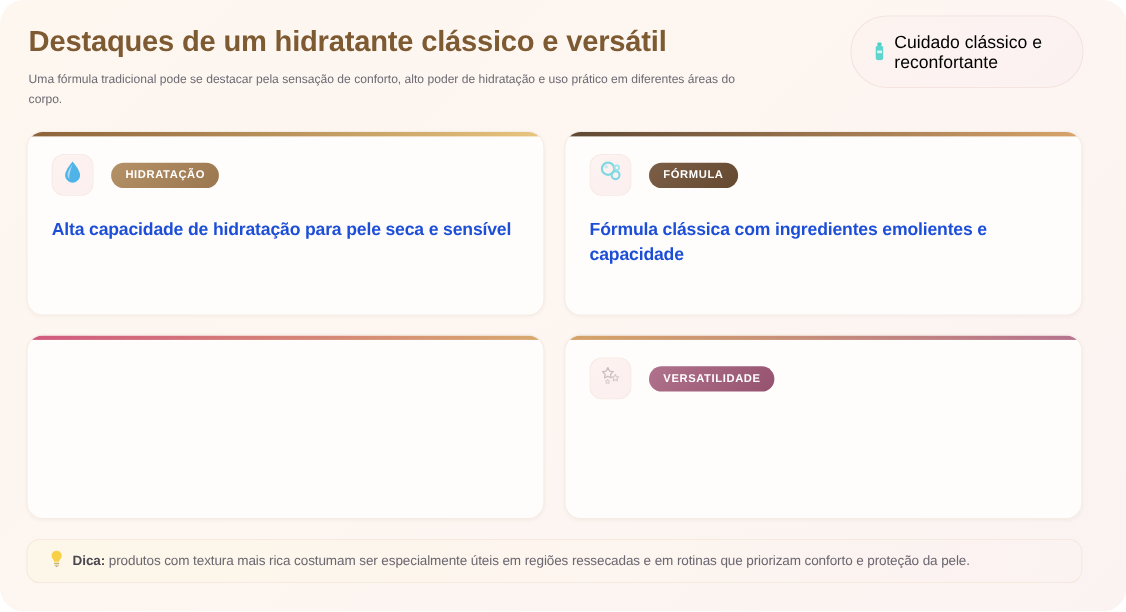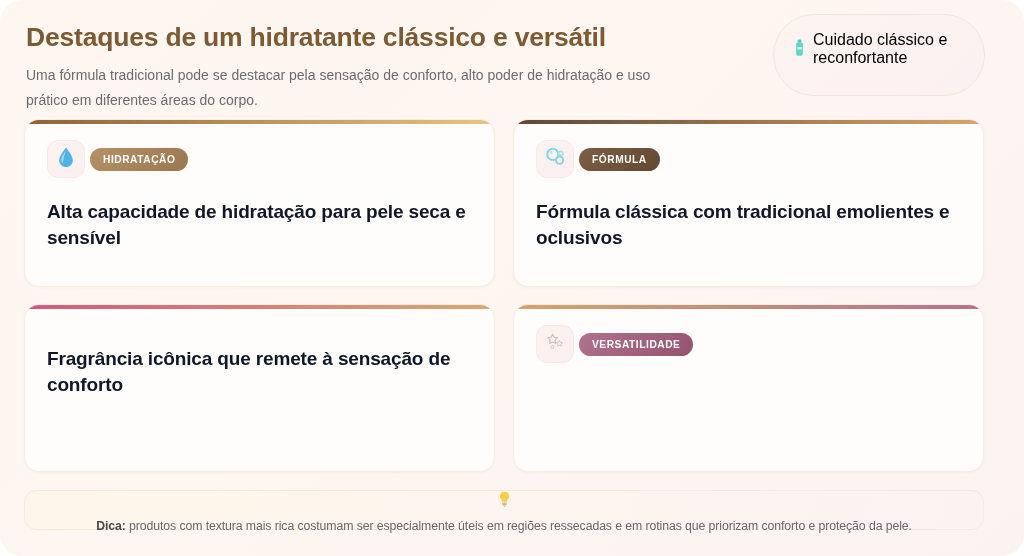--- a/index.html
+++ b/index.html
@@ -33,32 +33,32 @@
     font-weight: bold;
     color: #7d5a32;
     letter-spacing: -0.2px;
     line-height: 1.15;
     padding-left: 2px;
   }
 
   #page-subtitle {
     margin-top: 11px;
     padding-left: 2px;
-    font-size: 14px;
+    font-size: 11px;
     line-height: 1.72;
     color: #6d6a73;
     max-width: 668px;
   }
 
   #header-badge {
     position: absolute;
     top: -8px;
     right: -1px;
     width: 212px;
-    height: 82px;
+    height: 66px;
     border-radius: 41px;
     background: linear-gradient(135deg, #fdf4f0 0%, #fbf1f2 100%);
     border: 1px solid #f4e4df;
   }
 
   #header-badge-inner {
     display: flex;
     align-items: center;
     gap: 7px;
     padding: 16px 0 0 19px;
@@ -85,21 +85,21 @@
 
   .card-topbar {
     position: absolute;
     top: 0; left: 0; right: 0;
     height: 4px;
   }
 
   .card-head {
     display: flex;
     align-items: center;
-    gap: 5px;
+    gap: 16px;
   }
 
   .icon-tile {
     width: 38px;
     height: 38px;
     border-radius: 11px;
     background: linear-gradient(140deg, #fdf3ef 0%, #fbeff0 100%);
     border: 1px solid #f7e9e4;
     display: flex;
     align-items: center;
@@ -115,39 +115,38 @@
     align-items: center;
     font-size: 10.2px;
     font-weight: bold;
     letter-spacing: 0.55px;
     color: #ffffff;
     white-space: nowrap;
   }
 
   .card-title {
     margin-top: 21px;
-    font-size: 19px;
-    font-weight: bold;
-    color: #0f172a;
+    font-size: 16px;
+    font-weight: bold;
+    color: #1d4ed8;
     line-height: 1.35;
     letter-spacing: -0.15px;
   }
 
   
   #tip-bar {
     margin-top: 18px;
     height: 40px;
     border-radius: 12px;
     background: linear-gradient(100deg, #fdf7e9 0%, #fdf5ef 55%, #fbf2f2 100%);
     border: 1px solid #f6e9de;
     display: flex;
     align-items: center;
     gap: 8px;
     padding: 0 20px;
-    flex-direction: column;
   }
 
   #tip-text {
     font-size: 12.3px;
     color: #6b6770;
     letter-spacing: -0.1px;
   }
 
   #tip-label {
     font-weight: bold;
@@ -206,26 +205,25 @@
             <svg width="21" height="21" viewBox="0 0 21 21">
               <circle cx="7.8" cy="7.4" r="5.6" fill="none" stroke="#7fd8e3" stroke-width="2"></circle>
               <circle cx="14.6" cy="13.2" r="3.6" fill="none" stroke="#7fd8e3" stroke-width="1.9"></circle>
               <circle cx="15.8" cy="6.4" r="2" fill="none" stroke="#9ee2ea" stroke-width="1.6"></circle>
               <circle cx="6.1" cy="5.6" r="1.5" fill="#bdeaef"></circle>
             </svg>
           </span>
         </div>
         <span class="card-pill" style="background:linear-gradient(135deg,#7d5e47 0%,#63492f 100%);text-align:center;">FÓRMULA</span>
       </div>
-      <div class="card-title">Fórmula clássica com tradicional emolientes e oclusivos</div>
+      <div class="card-title">Fórmula clássica com ingredientes emolientes e capacidade</div>
     </div>
 
     <div class="feature-card">
       <div class="card-topbar" style="background:linear-gradient(90deg,#d1597f 0%,#d8a96f 100%);"></div>
-      <div class="card-title">Fragrância icônica que remete à sensação de conforto</div>
     </div>
 
     <div class="feature-card">
       <div class="card-topbar" style="background:linear-gradient(90deg,#d5a468 0%,#b5728e 100%);"></div>
       <div class="card-head">
         <div class="icon-tile">
           <span>
             <svg width="20" height="20" viewBox="0 0 20 20">
               <path d="M7.6 2.2l1.5 3.1 3.4 0.5-2.5 2.4 0.6 3.4-3-1.6-3 1.6 0.6-3.4-2.5-2.4 3.4-0.5z" fill="none" stroke="#c9bcc0" stroke-width="1.1" stroke-linejoin="round"></path>
               <path d="M14.4 8.4l0.9 1.9 2.1 0.3-1.5 1.5 0.35 2.1-1.85-1-1.85 1 0.35-2.1-1.5-1.5 2.1-0.3z" fill="none" stroke="#d3c8cb" stroke-width="1" stroke-linejoin="round"></path>

